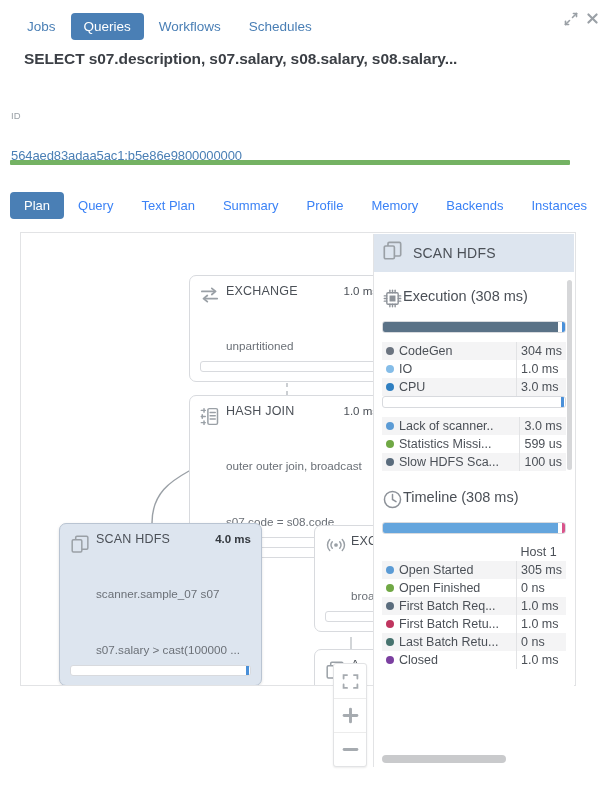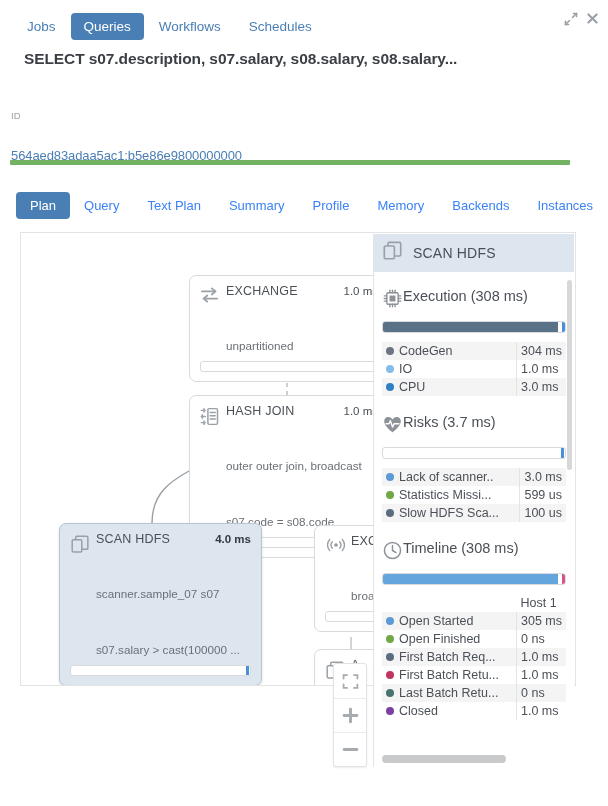--- a/index.html
+++ b/index.html
@@ -45,21 +45,21 @@
     position: absolute; left: 11px; top: 136px;
     font-size: 13px; color: #4a7fb5; letter-spacing: -0.1px; margin-top: 12px;
   }
   .greenbar {
     position: absolute; left: 10px; top: 160px;
     width: 560px; height: 5px; background: #74b263; border-radius: 1px;
   }
 
   
   .subtabs {
-    position: absolute; left: 16px; top: 192px;
+    position: absolute; left: 10px; top: 192px;
     display: flex; align-items: flex-end;
   }
   .subtab {
     font-size: 13px; color: #3b82f6; padding: 6px 14px;
     border-radius: 4px; white-space: nowrap; cursor: pointer;
   }
   .subtab.active { background: #4a7fb5; color: #fff; }
 
   
   .canvas {
@@ -418,29 +418,20 @@
         <td class="k"><span class="dot" style="background:#85bde8"></span><span>IO</span></td>
         <td class="v">1.0 ms</td>
       </tr>
       <tr>
         <td class="k"><span class="dot" style="background:#2f7fc1"></span><span>CPU</span></td>
         <td class="v">3.0 ms</td>
       </tr>
     </tbody>
       </table>
 
-    <div class="sec-title" style="margin-top:18px">
-      <span class="sicon">
-        <svg viewBox="0 0 24 24" width="21" height="21">
-          <path d="M12 21 C12 21 2.5 14.4 2.5 8.4 A5 5 0 0 1 12 6.2 A5 5 0 0 1 21.5 8.4 C21.5 14.4 12 21 12 21 Z" fill="#8d9299"></path>
-          <path d="M4.6 11.2 H8 L9.6 7.6 L12 15 L13.8 11.2 H19.3" fill="none" stroke="#ffffff" stroke-width="1.6" stroke-linecap="round" stroke-linejoin="round"></path>
-        </svg>
-      </span>
-      <span>Risks (3.7 ms)</span>
-    </div>
     <div class="sbar">
       <b style="right:1px;width:3px;background:#4a90d9"></b>
     </div>
     <table class="kv">
       <tbody>
           <tr>
         <td class="k"><span class="dot" style="background:#5b9bd5"></span><span>Lack of scanner..</span></td>
         <td class="v">3.0 ms</td>
       </tr>
       <tr>

